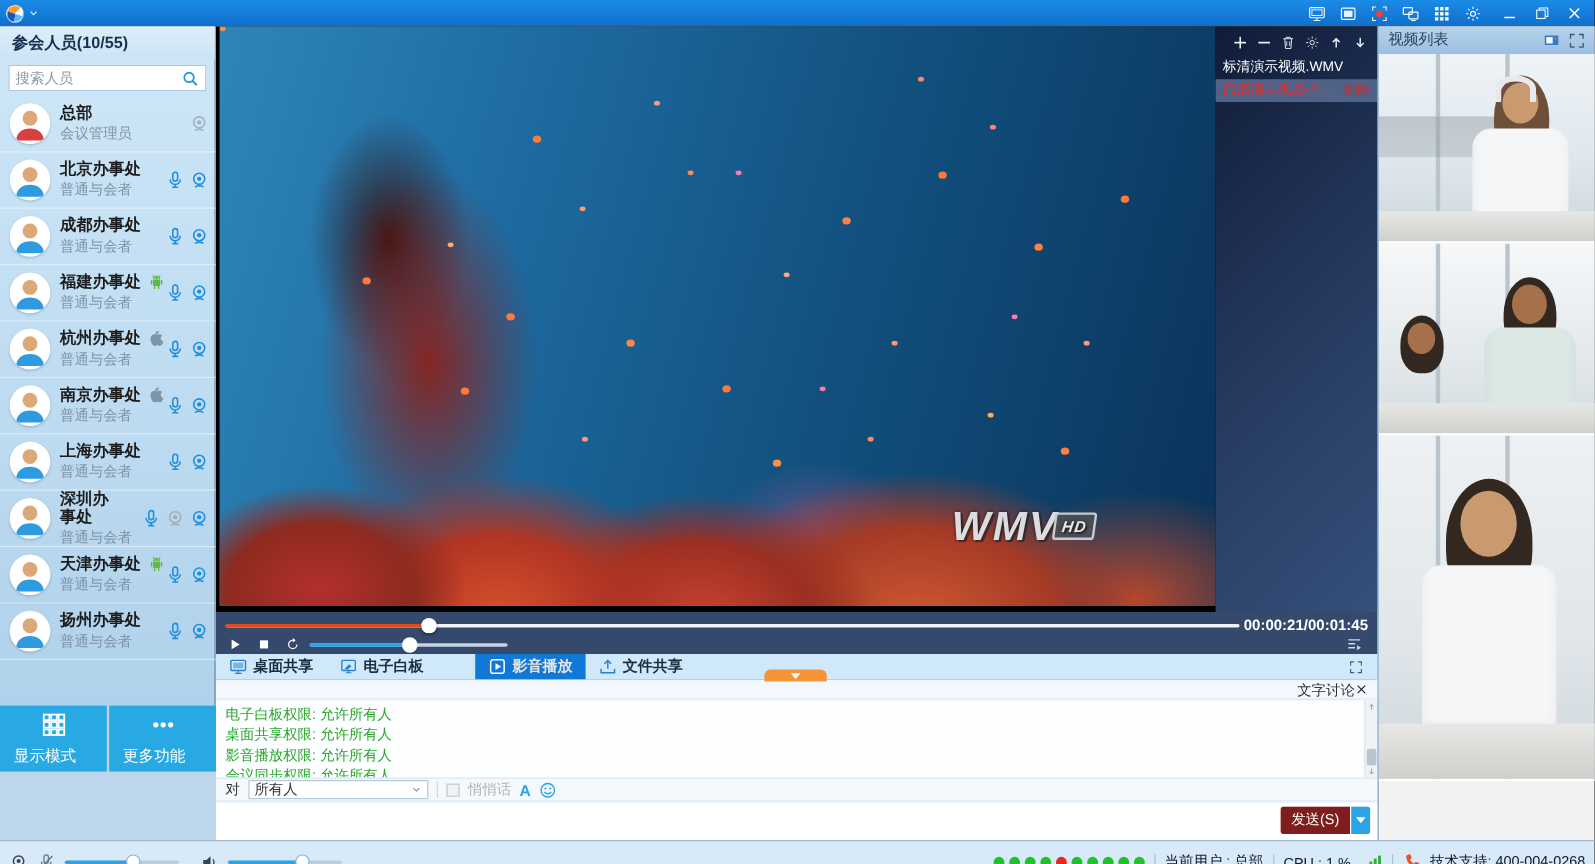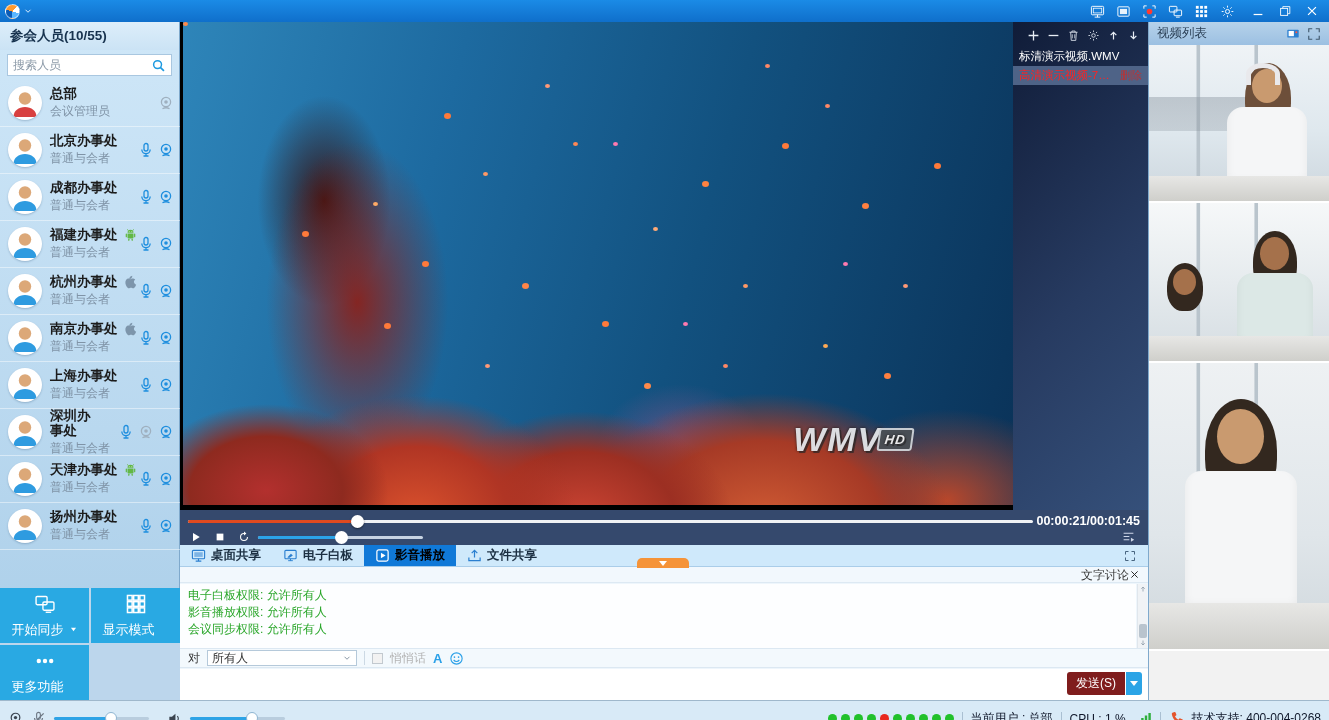--- a/index.html
+++ b/index.html
@@ -115,21 +115,21 @@
   .vol .vthumb{position:absolute;top:-5px;width:13px;height:13px;border-radius:50%;background:#fff;margin-left:-6px;cursor:pointer;}
   .plbtn{position:absolute;right:12px;top:20px;width:15px;height:13px;color:#cfd8ea;cursor:pointer;}
   .plbtn svg{width:100%;height:100%;display:block;}
 
   
   .tabsbar{position:absolute;left:0;top:523px;width:968px;height:22px;background:#cfe9fb;border-bottom:1px solid #aacde9;
     display:flex;align-items:stretch;}
   .tab{display:flex;align-items:center;gap:5px;padding:0 11px;font-size:12.5px;font-weight:700;color:#1c2f42;cursor:pointer;}
   .tab .tabicon{width:15px;height:15px;color:#2b7fd0;}
   .tab .tabicon svg{width:100%;height:100%;display:block;}
-  .tab.active{background:#1079d8;color:#000000;}
+  .tab.active{background:#1079d8;color:#e5e5e5;margin-left:32px;}
   .tab.active .tabicon{color:#fff;}
   .pulltab{position:absolute;left:457px;top:13px;width:52px;height:10px;background:#f59338;border-radius:5px 5px 0 0;
     cursor:pointer;display:flex;align-items:center;justify-content:center;z-index:5;}
   .pulltab .pt-caret{width:0;height:0;border-left:4px solid transparent;border-right:4px solid transparent;border-top:5px solid #fff;}
   .tb-expand{position:absolute;right:12px;top:5px;width:12px;height:12px;color:#45617c;cursor:pointer;}
   .tb-expand svg{width:100%;height:100%;display:block;}
 
   
   .chat{position:absolute;left:0;top:545px;width:968px;height:133px;background:#eef6fc;}
   .chat-head{height:16px;line-height:16px;padding:0 8px;color:#333;background:#f2f8fd;border-bottom:1px solid #dde9f3;
@@ -656,37 +656,20 @@
                 <circle cx="8" cy="7" r="1.8" fill="currentColor"></circle>
                 <path d="M4.5 13.8c2-1.2 5-1.2 7 0" fill="none" stroke="currentColor" stroke-width="1.3"></path>
               </svg>
             </span>
           </div>
         </div>
       </div>
     <div class="btngrid" data-name="action-buttons">
 
 
-        <div class="abtn" data-name="action-button">
-          <span class="bicon" data-name="sync-screens-icon">
-            <svg viewBox="0 0 16 16">
-              <rect x="1.5" y="2.5" width="8" height="6" rx=".8" fill="none" stroke="currentColor"></rect>
-              <rect x="6.5" y="6.5" width="8" height="6" rx=".8" fill="none" stroke="currentColor"></rect>
-              <path d="M8.5 14h4" stroke="currentColor"></path>
-            </svg>
-          </span>
-          <span class="blabel">
-            <span>开始同步</span>
-            <span class="bcaret" data-name="caret-down-icon">
-              <svg viewBox="0 0 16 16">
-                <path d="M3.5 5h9L8 11z" fill="currentColor"></path>
-              </svg>
-            </span>
-          </span>
-        </div>
 
         <div class="abtn" data-name="action-button">
           <span class="bicon" data-name="layout-grid-icon">
             <svg viewBox="0 0 16 16">
               <g fill="none" stroke="currentColor" stroke-width="1.1">
                 <rect x="1.8" y="1.8" width="3.4" height="3.4"></rect>
                 <rect x="6.3" y="1.8" width="3.4" height="3.4"></rect>
                 <rect x="10.8" y="1.8" width="3.4" height="3.4"></rect>
                 <rect x="1.8" y="6.3" width="3.4" height="3.4"></rect>
                 <rect x="6.3" y="6.3" width="3.4" height="3.4"></rect>
@@ -882,20 +865,21 @@
         <span class="ttl" data-name="chat-title">文字讨论</span>
         <span class="chat-close" data-name="close-icon">
             <svg viewBox="0 0 16 16">
               <path d="M3.5 3.5l9 9M12.5 3.5l-9 9" stroke="currentColor" stroke-width="1.4"></path>
             </svg>
           </span>
       </div>
       <div class="chat-msgs" data-name="chat-messages">
 
       <div class="msg" data-name="chat-message">电子白板权限:  允许所有人</div>
+          <div class="msg" data-name="chat-message">桌面共享权限:  允许所有人</div>
           <div class="msg" data-name="chat-message">影音播放权限:  允许所有人</div>
           <div class="msg" data-name="chat-message">会议同步权限:  允许所有人</div>
         </div>
       <div class="vscroll" data-name="chat-scrollbar">
         <span class="arr" style="top:1px;" data-name="scroll-up-icon">
             <svg viewBox="0 0 16 16">
               <path d="M8 13V4M4.5 7.5L8 4l3.5 3.5" fill="none" stroke="currentColor" stroke-width="1.5"></path>
             </svg>
           </span>
         <span class="arr" style="bottom:1px;" data-name="scroll-down-icon">

